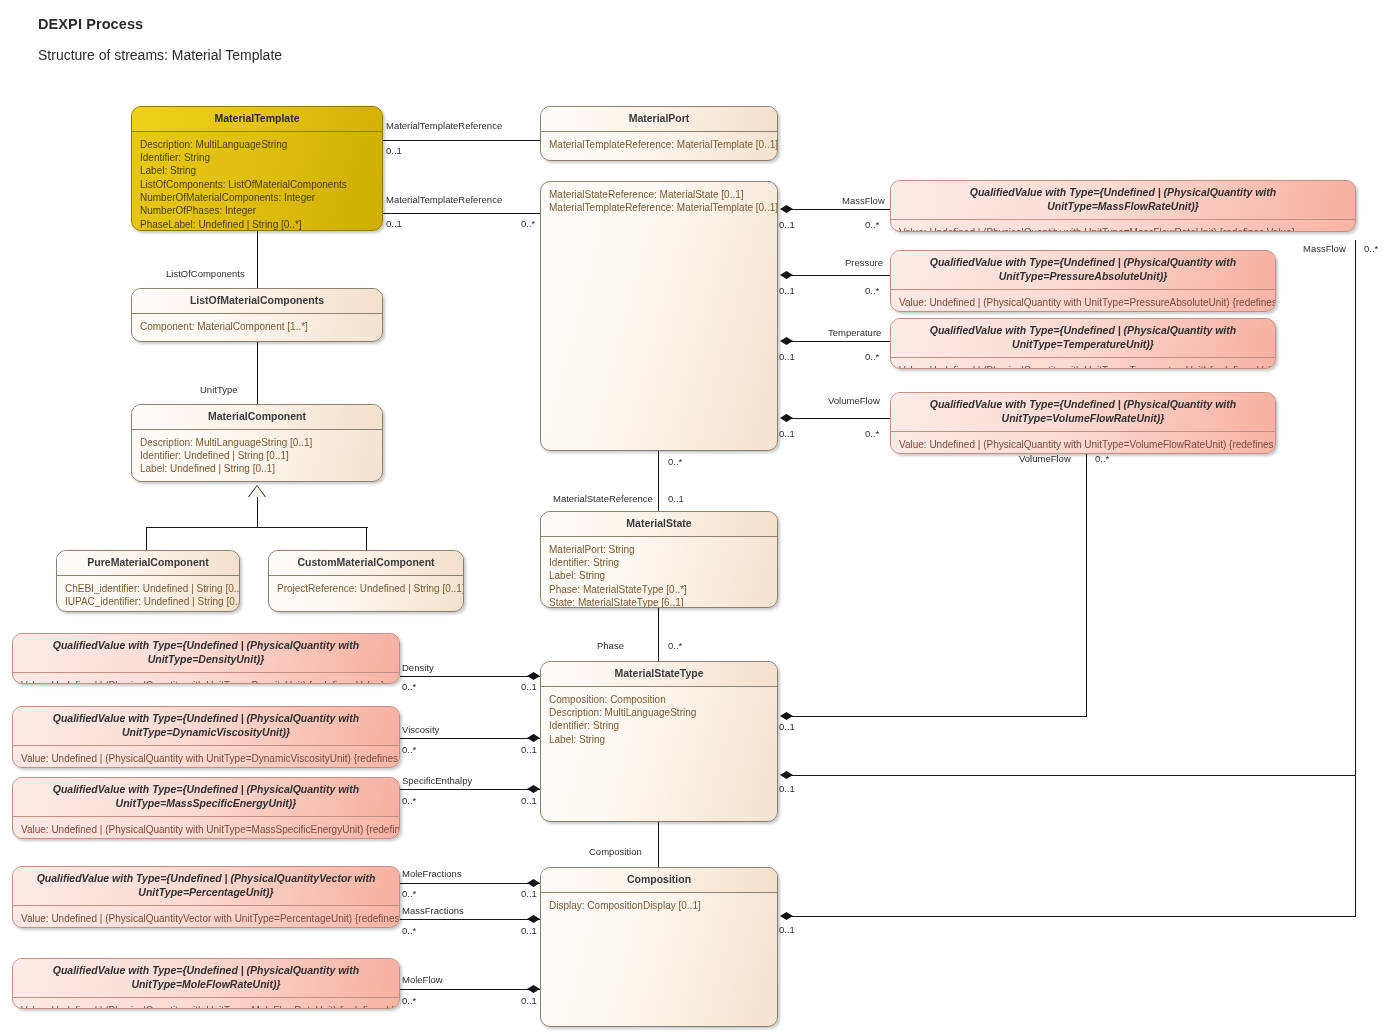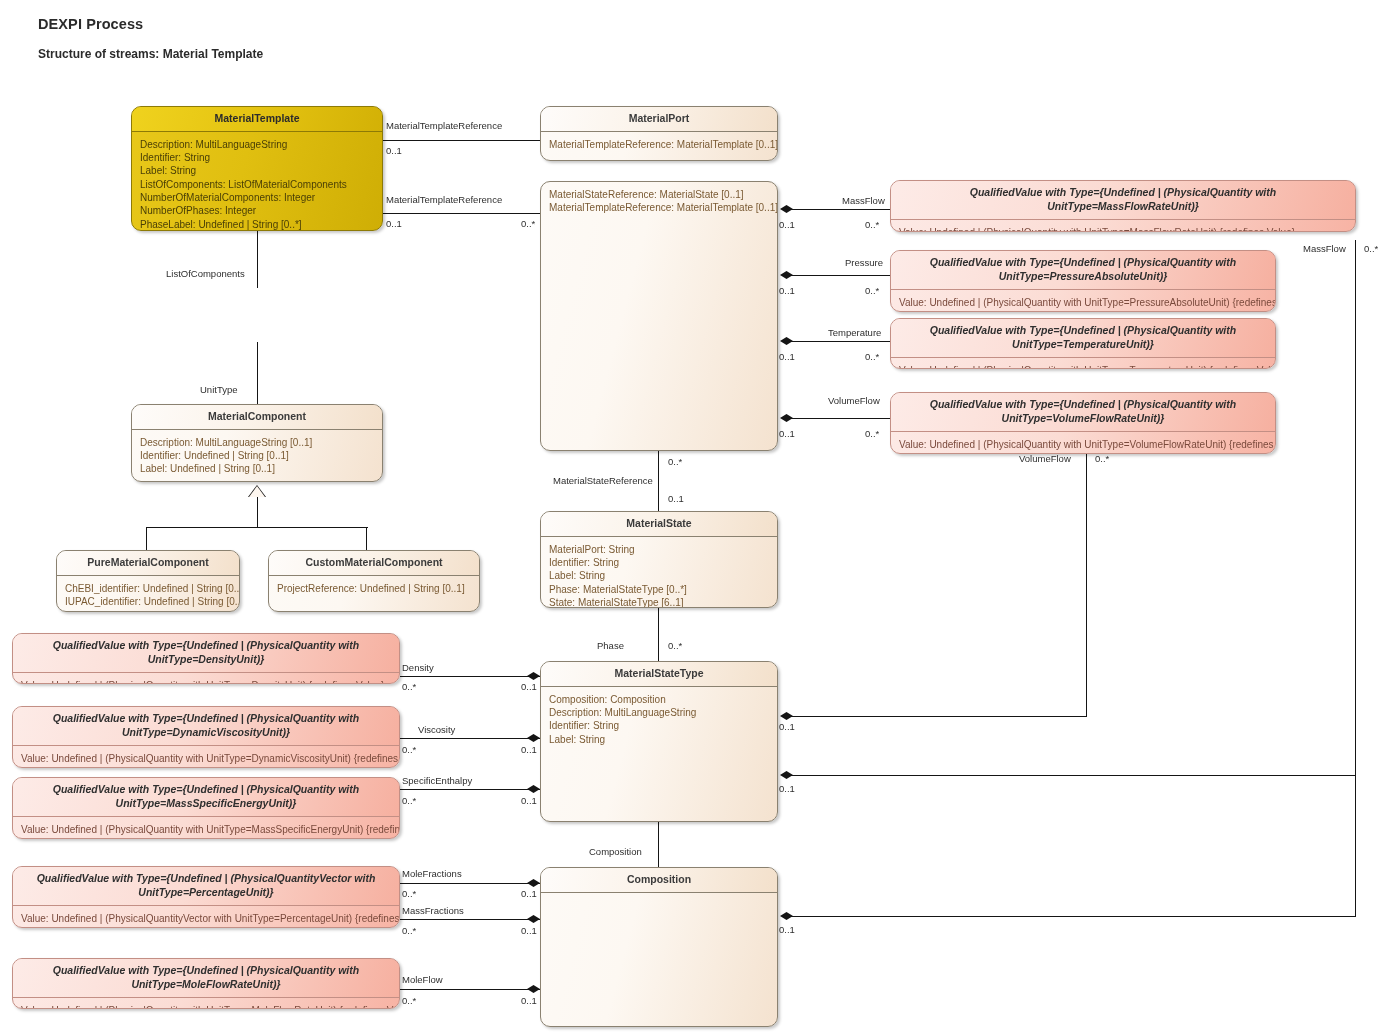--- a/index.html
+++ b/index.html
@@ -26,22 +26,22 @@
     top: 16px;
     font-size: 14.5px;
     font-weight: bold;
     color: #2b2b2b;
     letter-spacing: .1px;
   }
   .doc-subtitle {
     position: absolute;
     left: 38px;
     top: 47px;
-    font-size: 12px;
-    font-weight: bold;
+    font-size: 14px;
+    font-weight: normal;
     color: #2b2b2b;
   }
 
   
   .uml {
     position: absolute;
     box-sizing: border-box;
     border: 1px solid #8a8170;
     border-radius: 10px;
     box-shadow: 2px 2px 3px rgba(0,0,0,.22);
@@ -234,33 +234,33 @@
   <div class="mult" style="left:779px; top:429px;">0..1</div>
   <div class="mult" style="left:865px; top:429px;">0..*</div>
 
   <div class="lbl" style="left:1303px; top:244px;">MassFlow</div>
   <div class="mult" style="left:1364px; top:244px;">0..*</div>
 
   <div class="lbl" style="left:1019px; top:454px;">VolumeFlow</div>
   <div class="mult" style="left:1095px; top:454px;">0..*</div>
 
   <div class="mult" style="left:668px; top:457px;">0..*</div>
-  <div class="lbl" style="left:553px; top:476px;">MaterialStateReference</div>
+  <div class="lbl" style="left:553px; top:494px;">MaterialStateReference</div>
   <div class="mult" style="left:668px; top:494px;">0..1</div>
 
   <div class="lbl" style="left:597px; top:641px;">Phase</div>
   <div class="mult" style="left:668px; top:641px;">0..*</div>
 
   <div class="lbl" style="left:589px; top:847px;">Composition</div>
 
   <div class="lbl" style="left:402px; top:663px;">Density</div>
   <div class="mult" style="left:402px; top:682px;">0..*</div>
   <div class="mult" style="left:521px; top:682px;">0..1</div>
 
-  <div class="lbl" style="left:402px; top:725px;padding-left:16px;">Viscosity</div>
+  <div class="lbl" style="left:402px; top:725px;">Viscosity</div>
   <div class="mult" style="left:402px; top:745px;">0..*</div>
   <div class="mult" style="left:521px; top:745px;">0..1</div>
 
   <div class="lbl" style="left:402px; top:776px;">SpecificEnthalpy</div>
   <div class="mult" style="left:402px; top:796px;">0..*</div>
   <div class="mult" style="left:521px; top:796px;">0..1</div>
 
   <div class="lbl" style="left:402px; top:869px;">MoleFractions</div>
   <div class="mult" style="left:402px; top:889px;">0..*</div>
   <div class="mult" style="left:521px; top:889px;">0..1</div>
@@ -297,39 +297,45 @@
     </div>
   </div>
 
   <div class="uml cls-beige" style="left:540px; top:181px; width:238px; height:270px;">
     <div class="body">
       <div>MaterialStateReference: MaterialState [0..1]</div>
       <div>MaterialTemplateReference: MaterialTemplate [0..1]</div>
     </div>
   </div>
 
+  <div class="uml cls-beige" style="left:131px; top:288px; width:252px; height:54px;">
+    <div class="hdr">ListOfMaterialComponents</div>
+    <div class="body">
+      <div>Component: MaterialComponent [1..*]</div>
+    </div>
+  </div>
 
   <div class="uml cls-beige italic-title" style="left:131px; top:404px; width:252px; height:78px;">
     <div class="hdr">MaterialComponent</div>
     <div class="body">
       <div>Description: MultiLanguageString [0..1]</div>
       <div>Identifier: Undefined | String [0..1]</div>
       <div>Label: Undefined | String [0..1]</div>
     </div>
   </div>
 
   <div class="uml cls-beige" style="left:56px; top:550px; width:184px; height:62px;">
     <div class="hdr">PureMaterialComponent</div>
     <div class="body">
       <div>ChEBI_identifier: Undefined | String [0..1]</div>
       <div>IUPAC_identifier: Undefined | String [0..1]</div>
     </div>
   </div>
 
-  <div class="uml cls-beige" style="left:268px; top:550px; width:212px; height:62px;">
+  <div class="uml cls-beige" style="left:268px; top:550px; width:196px; height:62px;">
     <div class="hdr">CustomMaterialComponent</div>
     <div class="body">
       <div>ProjectReference: Undefined | String [0..1]</div>
     </div>
   </div>
 
   <div class="uml cls-beige" style="left:540px; top:511px; width:238px; height:97px;">
     <div class="hdr">MaterialState</div>
     <div class="body">
       <div>MaterialPort: String</div>
@@ -345,20 +351,23 @@
     <div class="body">
       <div>Composition: Composition</div>
       <div>Description: MultiLanguageString</div>
       <div>Identifier: String</div>
       <div>Label: String</div>
     </div>
   </div>
 
   <div class="uml cls-beige" style="left:540px; top:867px; width:238px; height:160px;">
     <div class="hdr">Composition</div>
+    <div class="body">
+      <div>Display: CompositionDisplay [0..1]</div>
+    </div>
   </div>
 
   <div class="uml cls-pink" style="left:890px; top:180px; width:466px; height:52px;">
     <div class="hdr">QualifiedValue with Type={Undefined | (PhysicalQuantity with UnitType=MassFlowRateUnit)}</div>
     <div class="body">
       <div>Value: Undefined | (PhysicalQuantity with UnitType=MassFlowRateUnit) {redefines Value}</div>
     </div>
   </div>
 
   <div class="uml cls-pink" style="left:890px; top:250px; width:386px; height:62px;">

